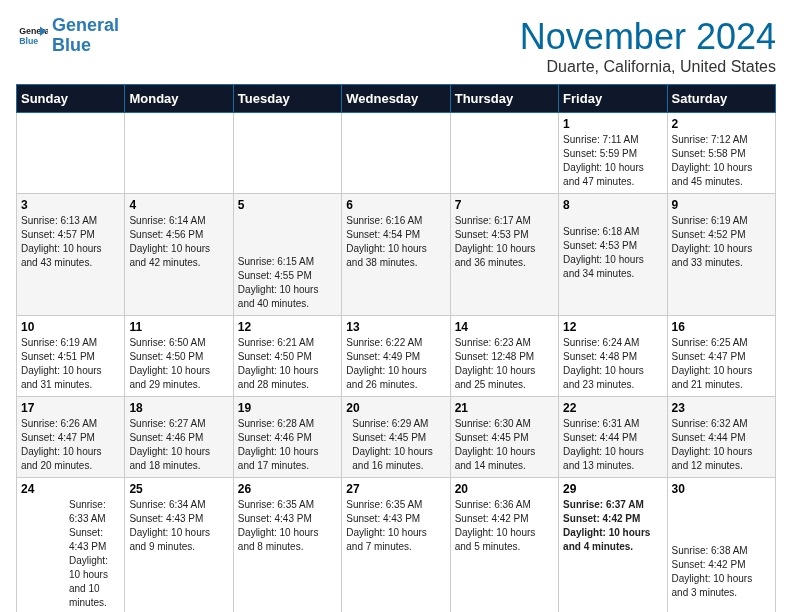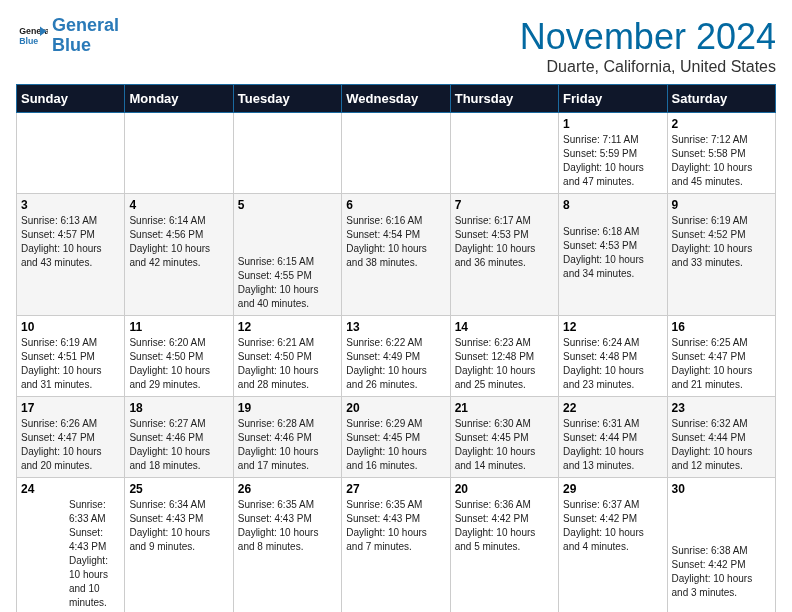--- a/index.html
+++ b/index.html
@@ -187,21 +187,21 @@
       </tr>
       <tr>
         <td>
           <div class="day-num">10</div>
           <div class="day-info" style="white-space: pre-line;">Sunrise: 6:19 AM
 Sunset: 4:51 PM
 Daylight: 10 hours and 31 minutes.</div>
         </td>
         <td>
           <div class="day-num">11</div>
-          <div class="day-info" style="white-space: pre-line;">Sunrise: 6:20 AM
+          <div class="day-info" style="white-space: pre-line;">Sunrise: 6:50 AM
 Sunset: 4:50 PM
 Daylight: 10 hours and 29 minutes.</div>
         </td>
         <td>
           <div class="day-num">12</div>
           <div class="day-info" style="white-space: pre-line;">Sunrise: 6:21 AM
 Sunset: 4:50 PM
 Daylight: 10 hours and 28 minutes.</div>
         </td>
         <td>
@@ -243,21 +243,21 @@
 Daylight: 10 hours and 18 minutes.</div>
         </td>
         <td>
           <div class="day-num">19</div>
           <div class="day-info" style="white-space: pre-line;">Sunrise: 6:28 AM
 Sunset: 4:46 PM
 Daylight: 10 hours and 17 minutes.</div>
         </td>
         <td>
           <div class="day-num">20</div>
-          <div class="day-info" style="white-space: pre-line;">Sunrise: 6:29 AM
+          <div class="day-info" style="white-space: pre-line; margin-left: 6px;">Sunrise: 6:29 AM
 Sunset: 4:45 PM
 Daylight: 10 hours and 16 minutes.</div>
         </td>
         <td>
           <div class="day-num">21</div>
           <div class="day-info" style="white-space: pre-line;">Sunrise: 6:30 AM
 Sunset: 4:45 PM
 Daylight: 10 hours and 14 minutes.</div>
         </td>
         <td>
@@ -299,21 +299,21 @@
 Daylight: 10 hours and 7 minutes.</div>
         </td>
         <td>
           <div class="day-num">20</div>
           <div class="day-info" style="white-space: pre-line;">Sunrise: 6:36 AM
 Sunset: 4:42 PM
 Daylight: 10 hours and 5 minutes.</div>
         </td>
         <td>
           <div class="day-num">29</div>
-          <div class="day-info" style="white-space: pre-line;">Sunrise: 6:37 AM
+          <div class="day-info" style="white-space: pre-line; font-weight: bold;">Sunrise: 6:37 AM
 Sunset: 4:42 PM
 Daylight: 10 hours and 4 minutes.</div>
         </td>
         <td>
           <div class="day-num">30</div>
           <div class="day-info" style="white-space: pre-line; margin-top: 48px;">Sunrise: 6:38 AM
 Sunset: 4:42 PM
 Daylight: 10 hours and 3 minutes.</div>
         </td>
       </tr>

